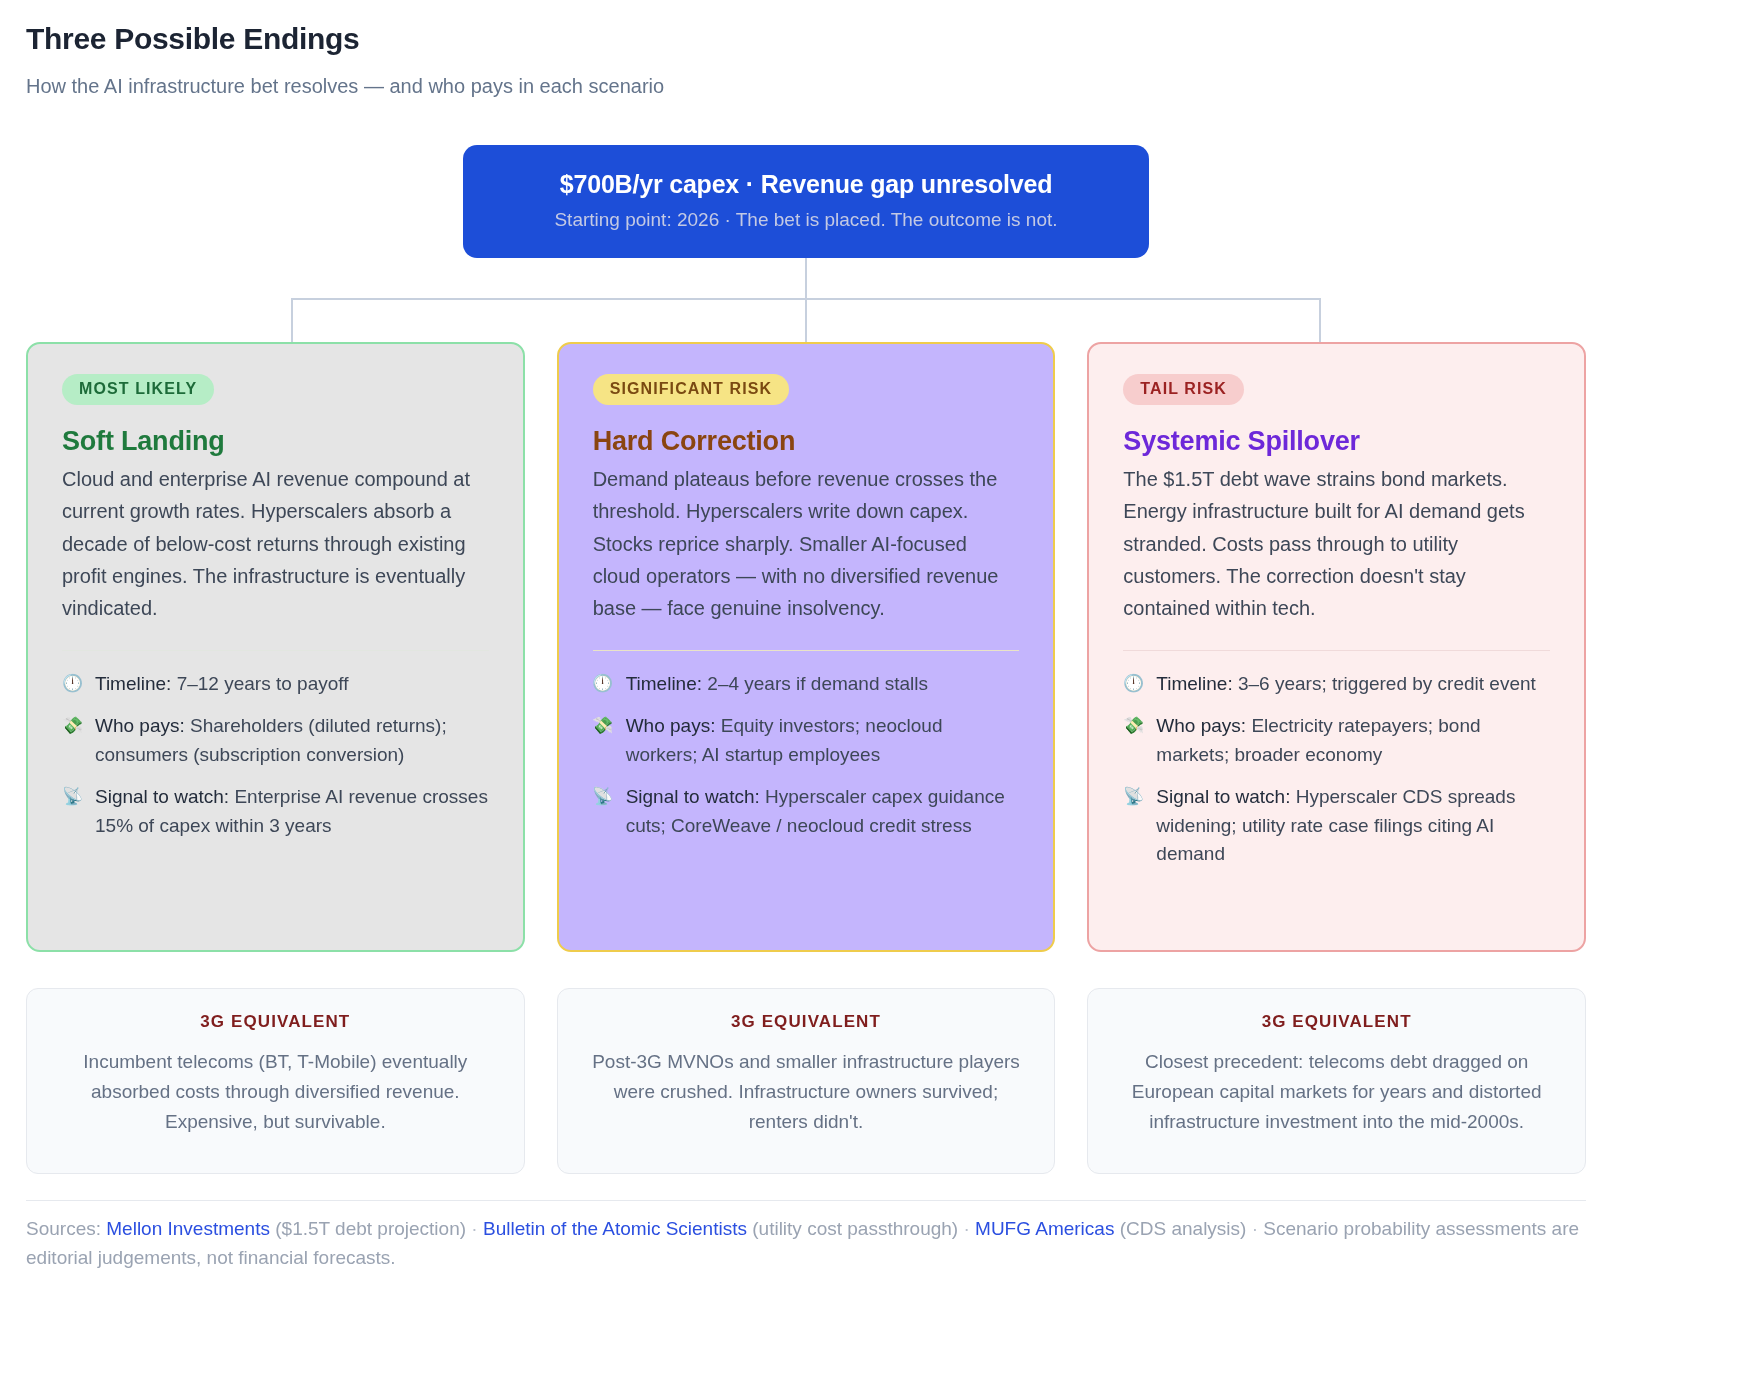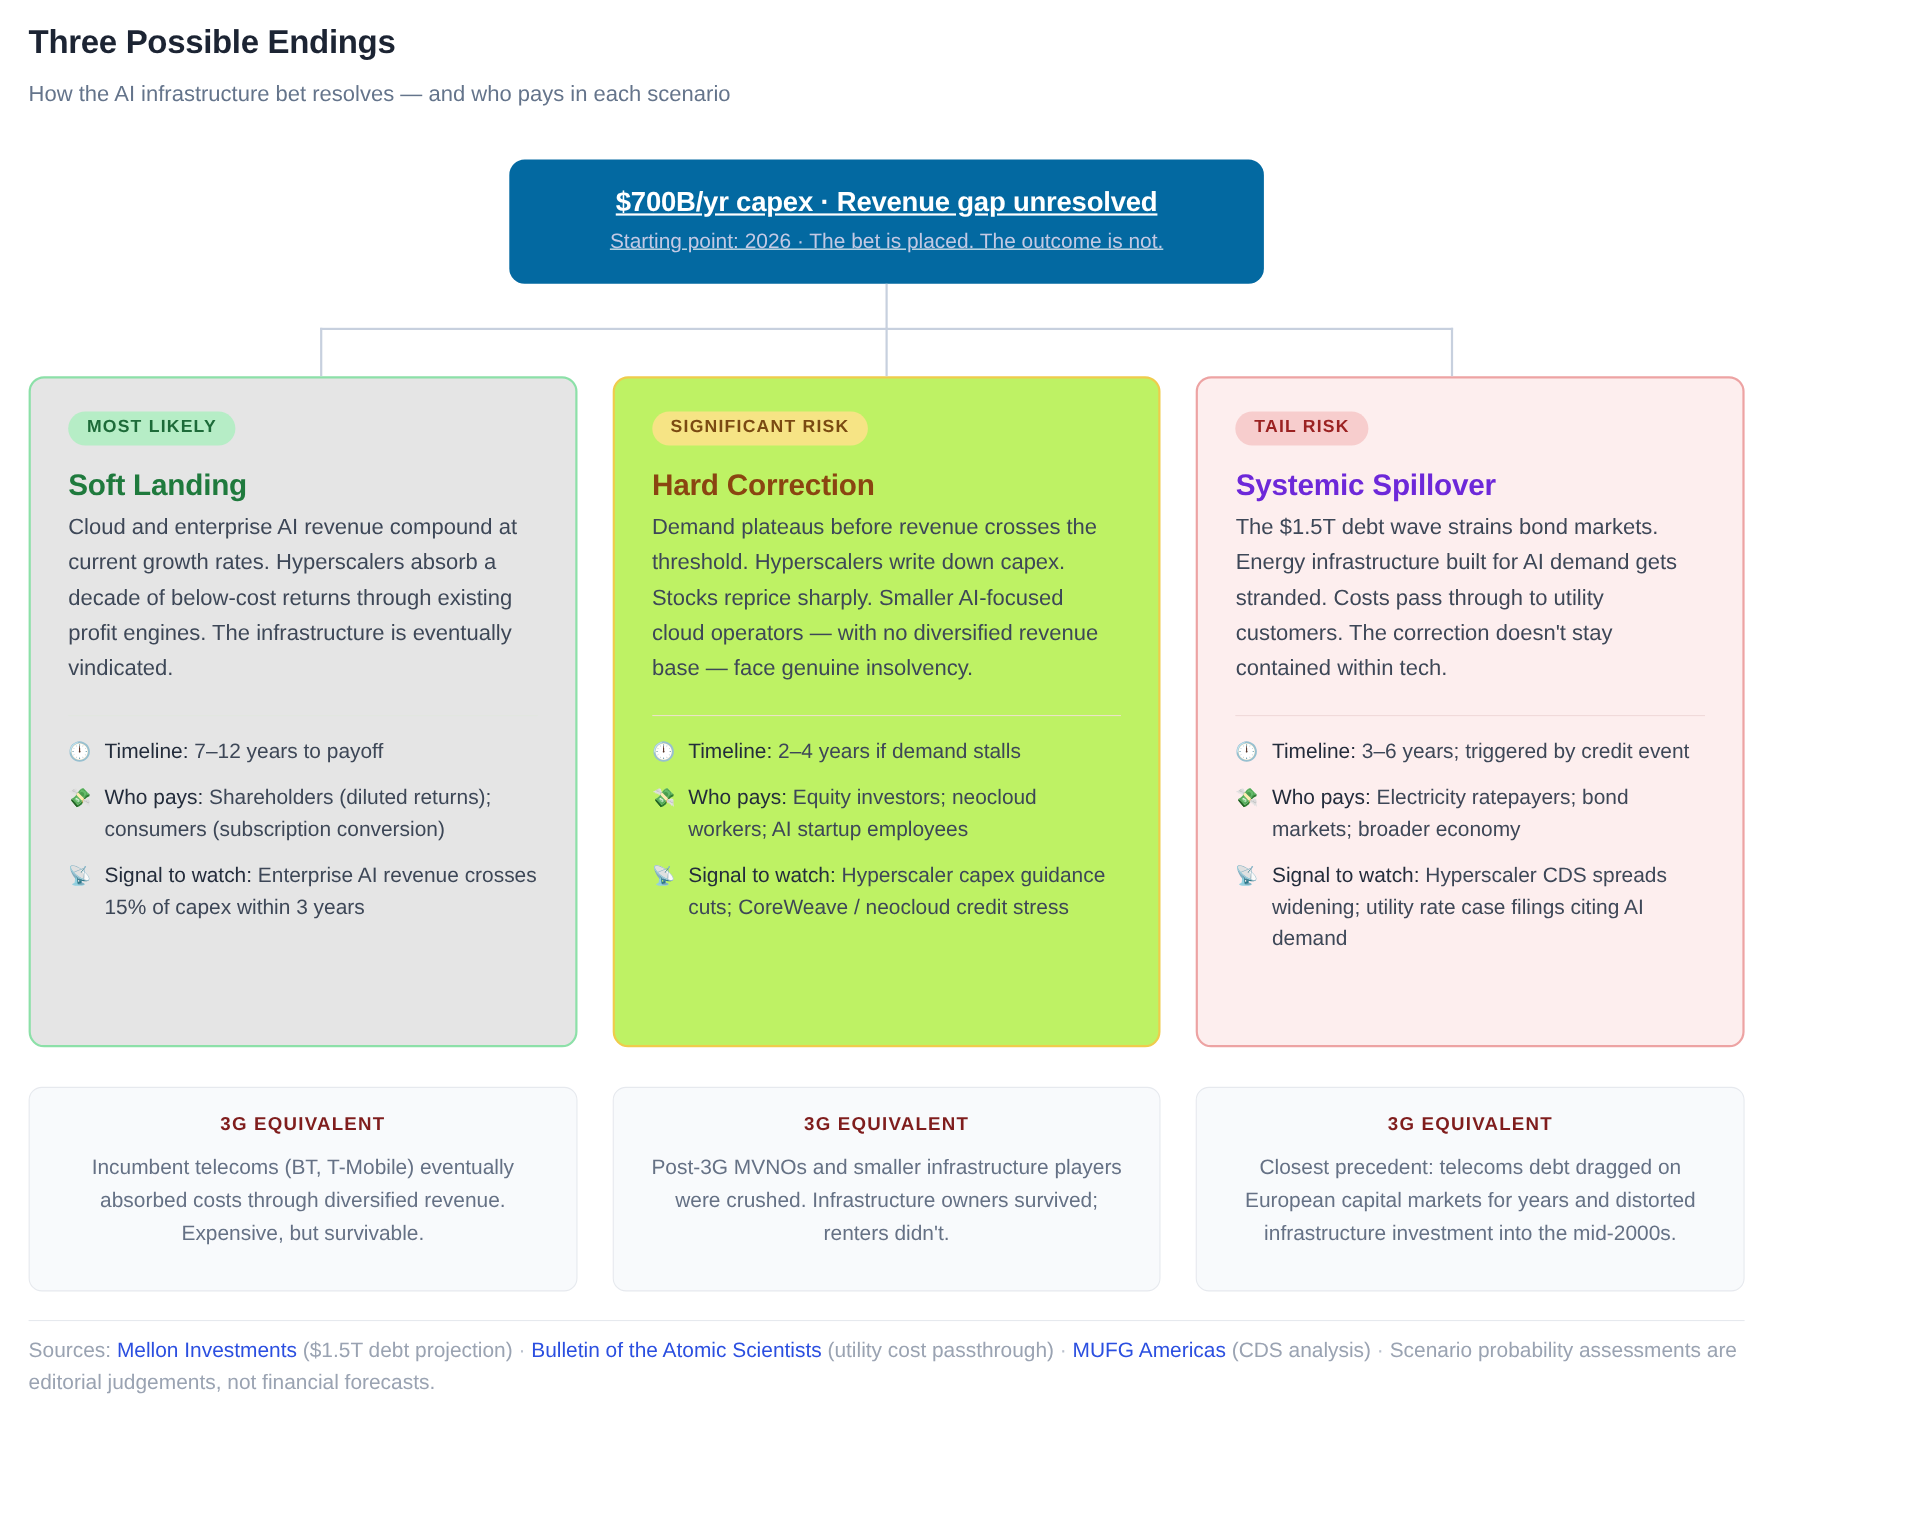--- a/index.html
+++ b/index.html
@@ -39,26 +39,25 @@
   }
 
   
   .hero-wrap {
     margin-top: 46px;
     display: flex;
     justify-content: center;
   }
   .hero {
     width: 686px;
-    background: #0369a1;
+    background: #1d4ed8;
     border-radius: 14px;
     padding: 24px 34px 26px 34px;
     text-align: center;
     color: #ffffff;
-    text-decoration: underline;
   }
   .hero-title {
     font-size: 25px;
     font-weight: bold;
     letter-spacing: -0.2px;
     line-height: 1.25;
   }
   .hero-sub {
     margin-top: 7px;
     font-size: 19px;
@@ -108,21 +107,21 @@
     gap: 32px;
     margin-top: 0;
   }
   .card {
     border-radius: 14px;
     border: 2px solid transparent;
     padding: 30px 34px 34px 34px;
     min-height: 610px;
   }
   .card.green  { background: #e5e5e5; border-color: #8ce0a8; }
-  .card.yellow { background: #bef264; border-color: #efcc4c; }
+  .card.yellow { background: #c4b5fd; border-color: #efcc4c; }
   .card.red    { background: #fdeeee; border-color: #eda3a3; }
 
   .badge {
     display: inline-block;
     border-radius: 999px;
     padding: 7px 17px 8px 17px;
     font-size: 16px;
     font-weight: bold;
     letter-spacing: 1.1px;
     line-height: 1;

